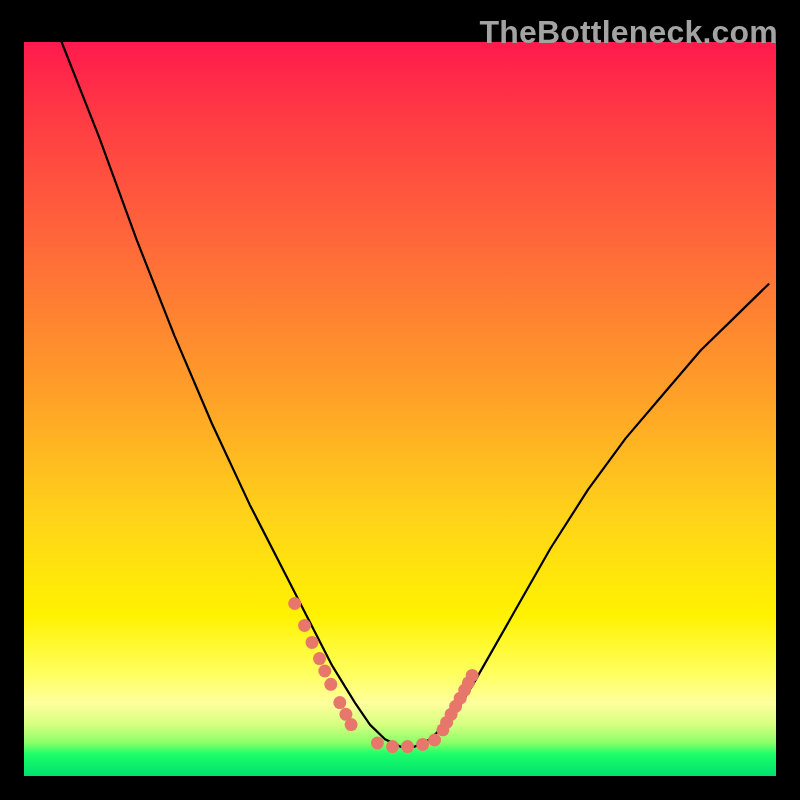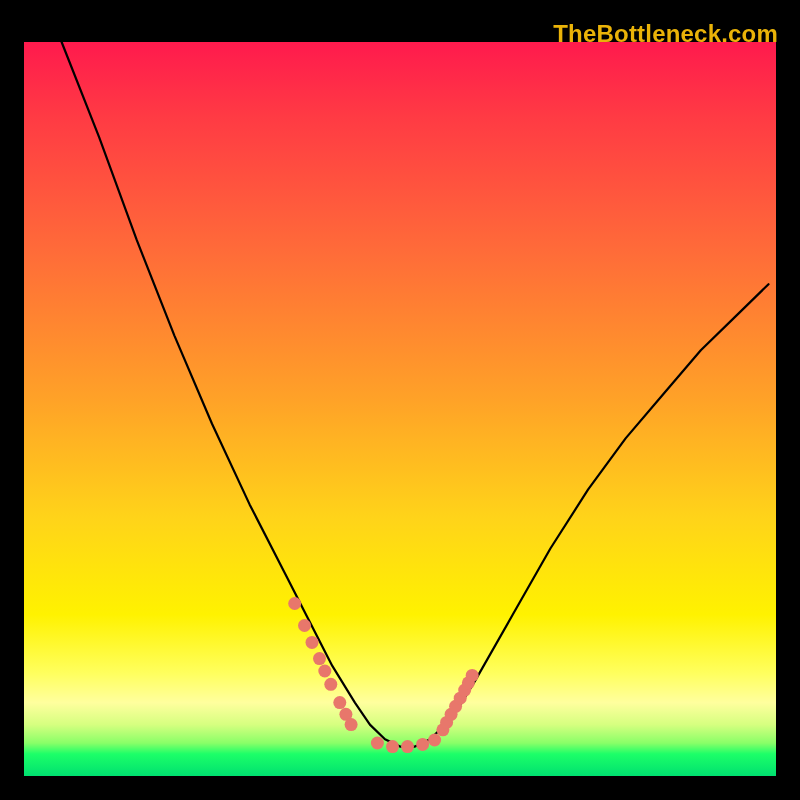--- a/index.html
+++ b/index.html
@@ -44,26 +44,26 @@
   svg.curve {
     position: absolute;
     left: 0;
     top: 0;
     width: 752px;
     height: 734px;
     overflow: visible;
   }
   .watermark {
     position: absolute;
-    top: 20px;
+    top: 14px;
     right: 22px;
     font-family: Arial, Helvetica, sans-serif;
-    font-size: 24px;
+    font-size: 32px;
     font-weight: 600;
-    color: #eab308;
+    color: #a3a3a3;
     letter-spacing: 0.2px;
   }
 </style>
 </head>
 <body>
 
 <div class="frame">
   <div class="plot-area">
     <svg class="curve" viewBox="0 0 752 734" preserveAspectRatio="none">
       <g id="curve-group">

